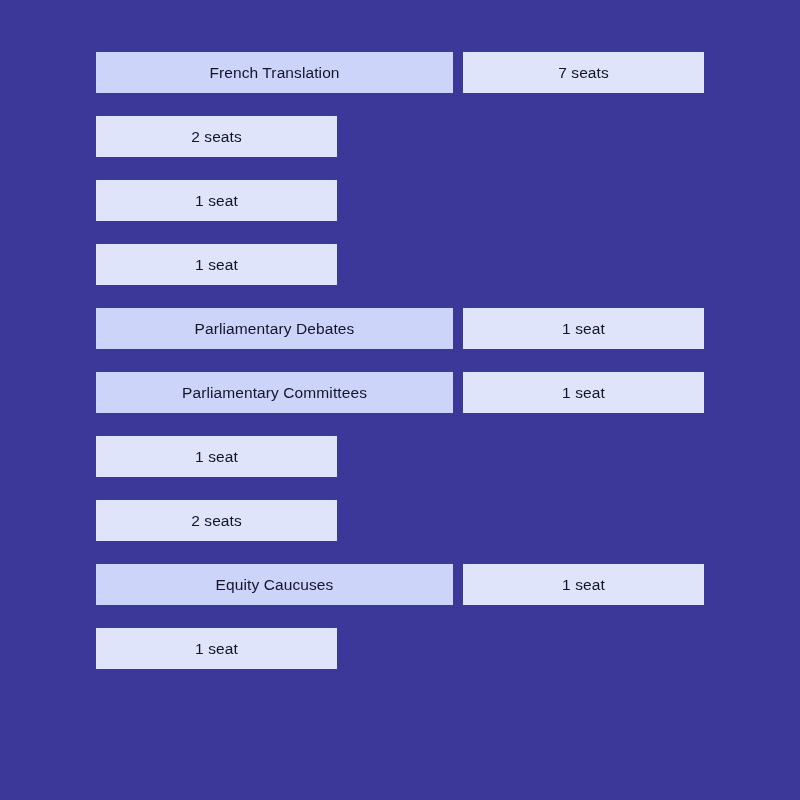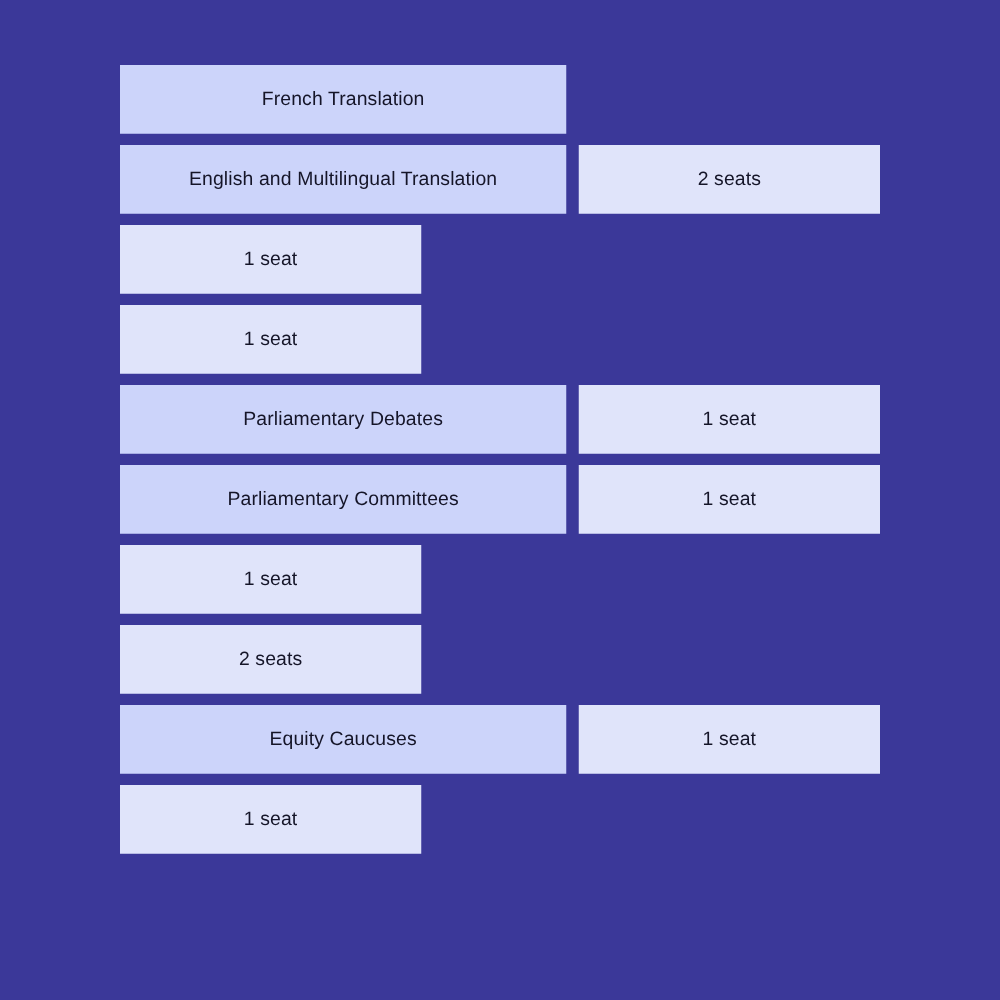--- a/index.html
+++ b/index.html
@@ -34,21 +34,21 @@
   .seat-row {
     display: flex;
     column-gap: 10px;
     height: 55px;
   }
 
   .cell {
     display: flex;
     align-items: center;
     justify-content: center;
-    height: 55px;
+    height: 41px;
     box-sizing: border-box;
     padding: 0 10px;
     color: #151528;
     font-size: 15.5px;
     line-height: 1.15;
     letter-spacing: 0.1px;
     white-space: nowrap;
   }
 
   .cell-name {
@@ -66,23 +66,23 @@
     font-weight: bold;
   }
 </style>
 </head>
 <body>
 
 <div class="page">
   <div class="seat-table" id="seat-table">
       <div class="seat-row">
         <div class="cell cell-name">French Translation</div>
+        <div class="cell cell-value">7 seats</div>
       </div>
       <div class="seat-row">
-        <div class="cell cell-name">English and Multilingual Translation</div>
         <div class="cell cell-value">2 seats</div>
       </div>
       <div class="seat-row">
         <div class="cell cell-value">1 seat</div>
       </div>
       <div class="seat-row">
         <div class="cell cell-value">1 seat</div>
       </div>
       <div class="seat-row">
         <div class="cell cell-name">Parliamentary Debates</div>

